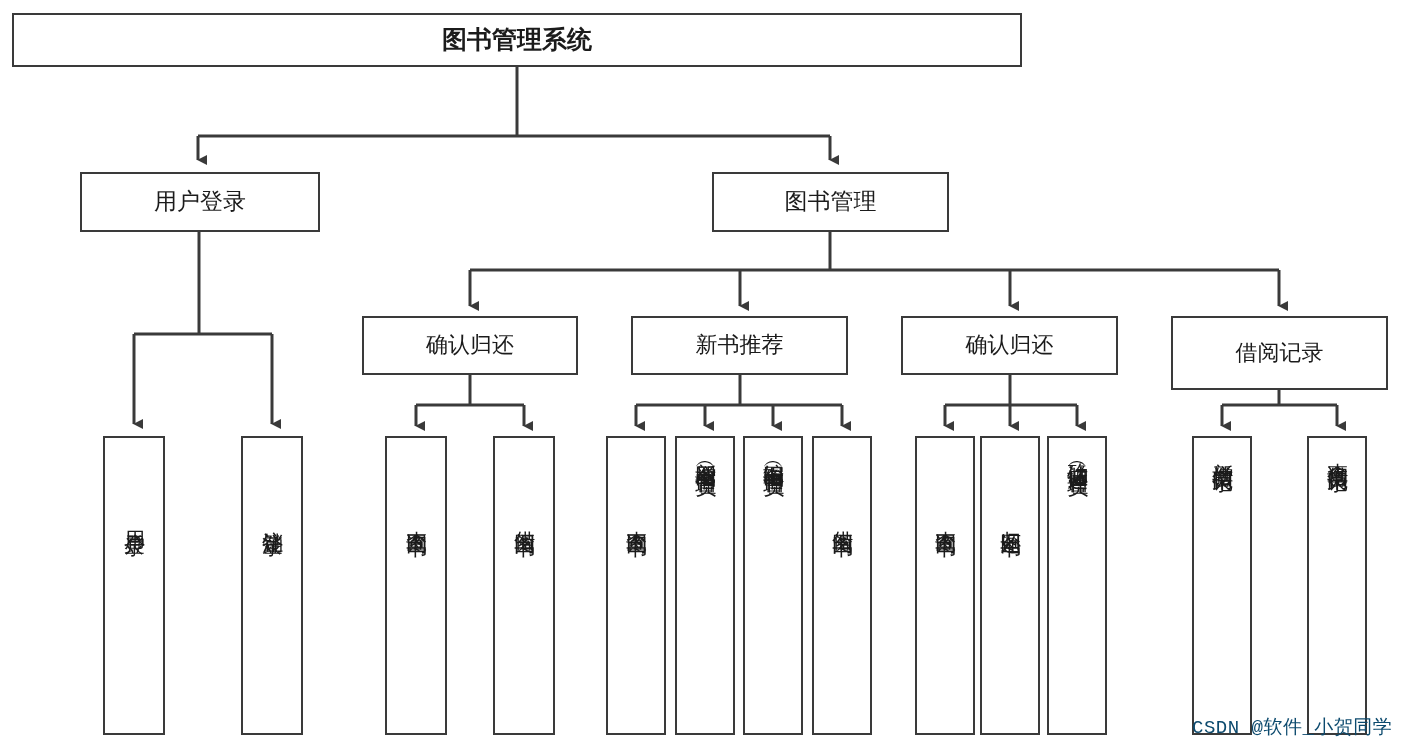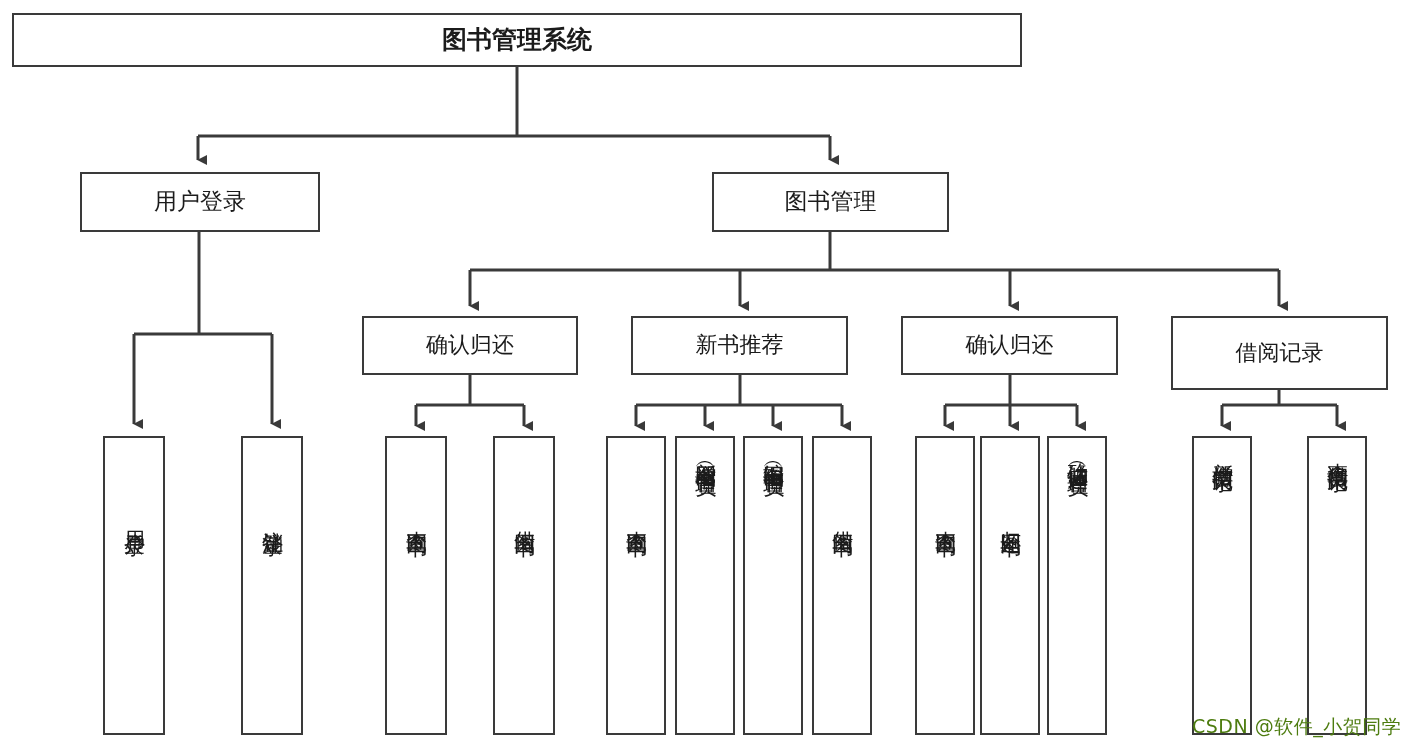--- a/index.html
+++ b/index.html
@@ -62,23 +62,24 @@
   }
   .leaf-mid .vtext {
     margin-top: 70px;
   }
   .leaf-tall .vtext {
     margin-top: 2px;
   }
   .watermark {
     position: absolute;
     font-size: 19px;
-    color: #4d7c0f;
+    color: #0c4a6e;
     white-space: nowrap;
     letter-spacing: 0.5px;
+    font-family: Liberation Mono, monospace;
   }
 </style>
 </head>
 <body>
 
 <div id="canvas">
 
   <svg id="wires" viewBox="0 0 1405 747">
     <defs>
       <marker id="arw" markerWidth="12" markerHeight="12" refX="5" refY="9.2" orient="auto" markerUnits="userSpaceOnUse">

